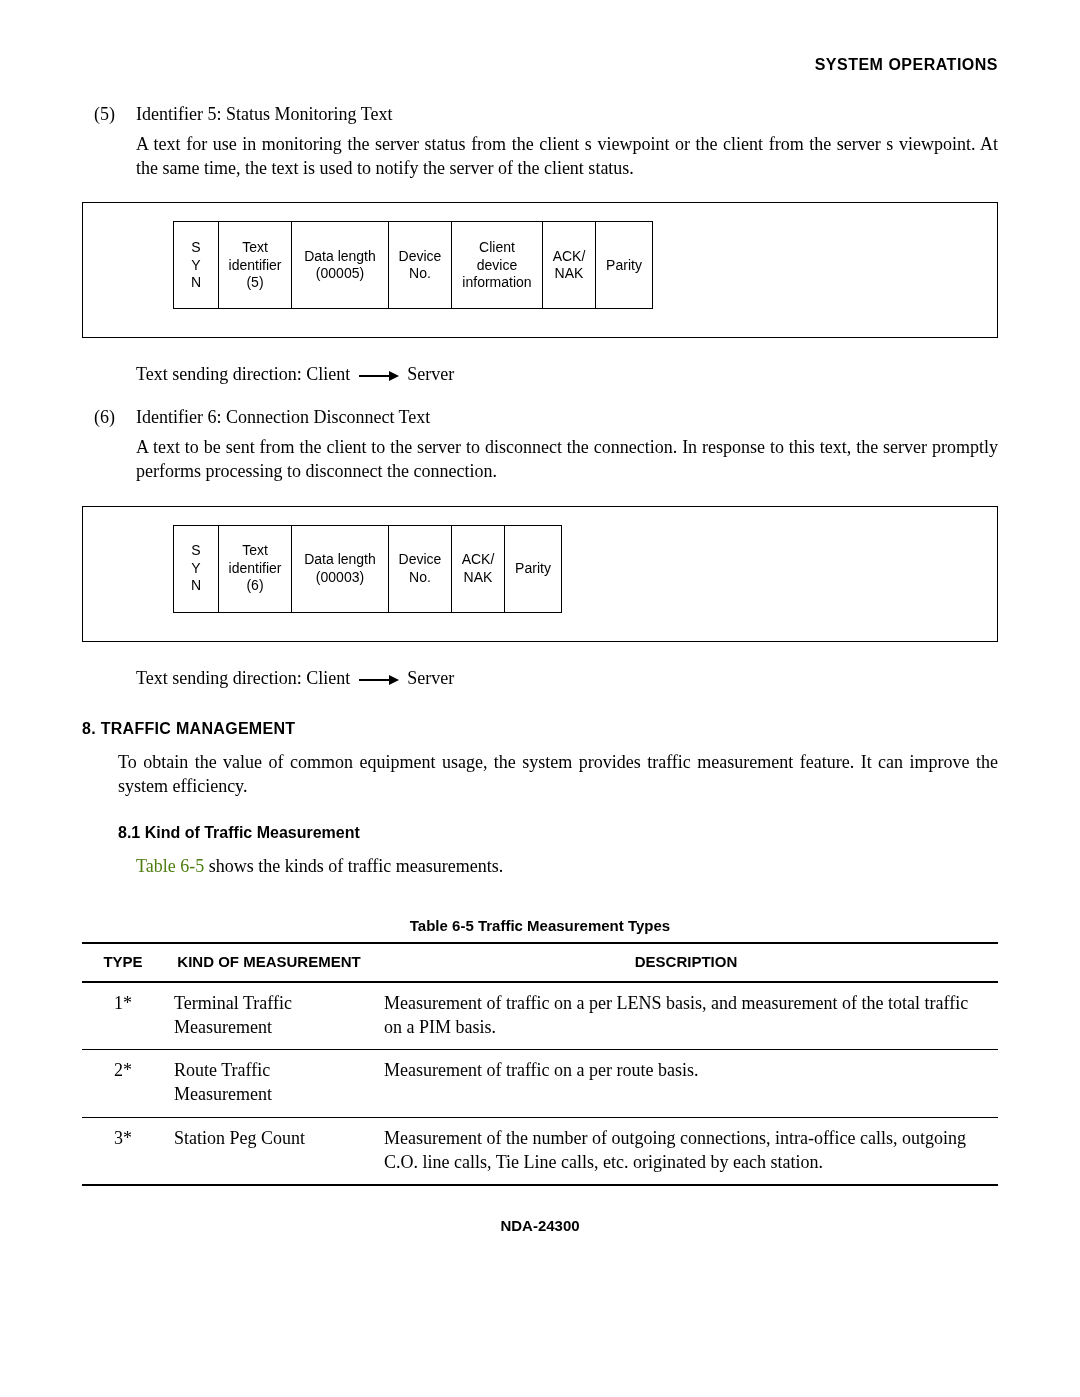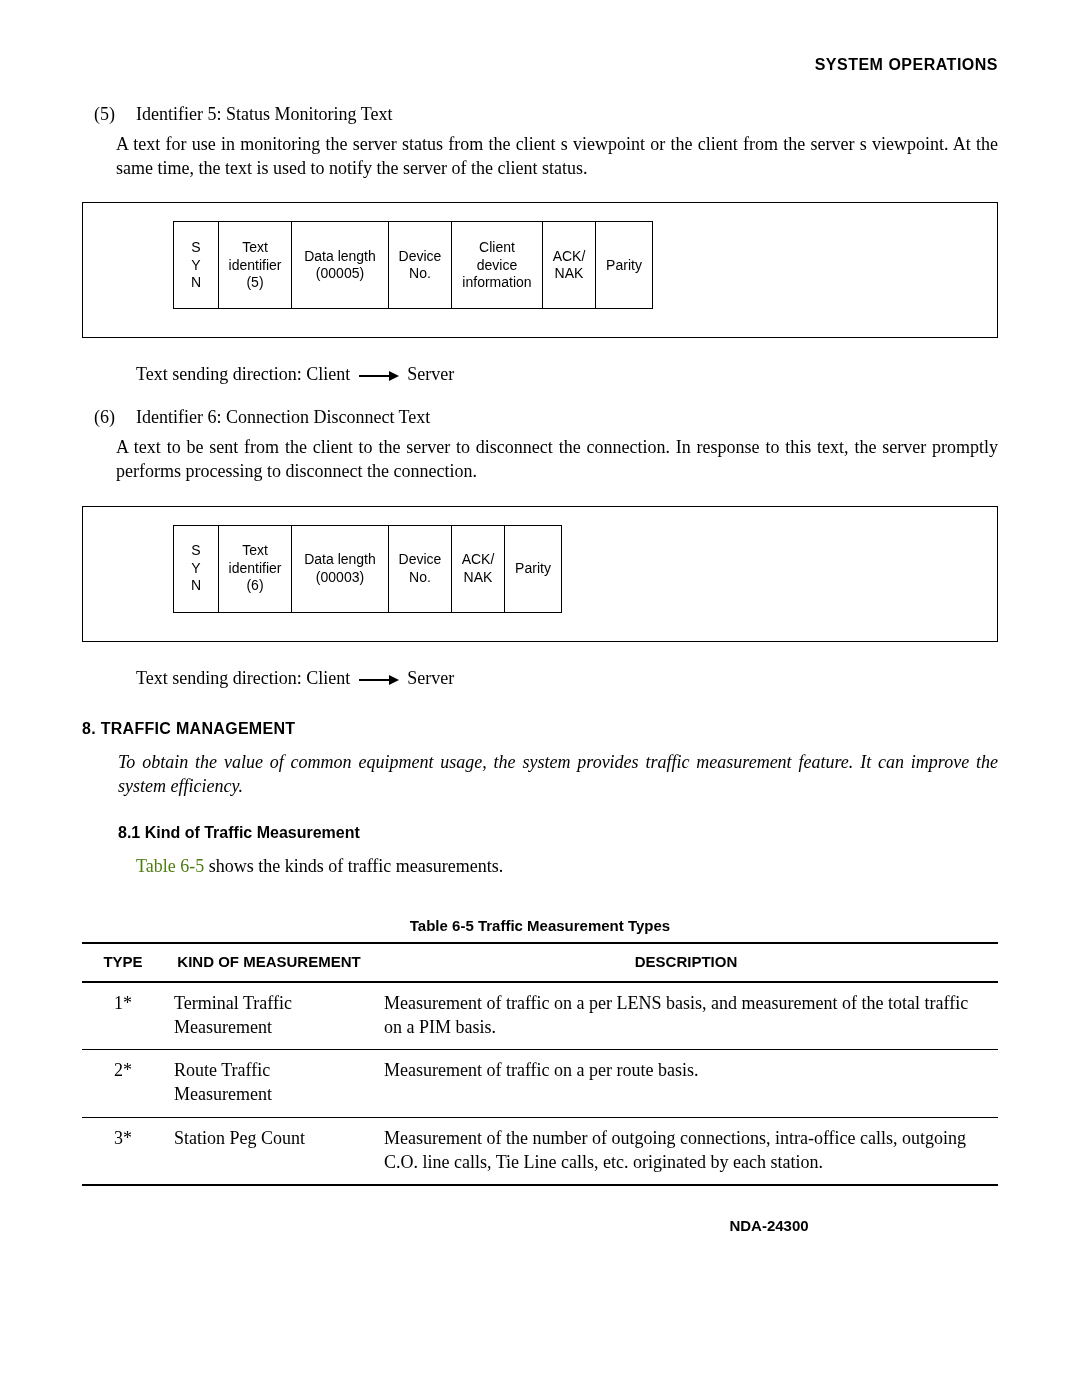--- a/index.html
+++ b/index.html
@@ -28,21 +28,21 @@
   .item-num {
     width: 42px;
     text-align: left;
     padding-left: 12px;
     flex: 0 0 42px;
   }
   .item-title {
     flex: 1;
   }
   .item-body {
-    margin-left: 34px;
+    margin-left: 54px;
     text-align: justify;
     margin-top: 6px;
     font-family: Liberation Serif, serif;
   }
   .packet-outer {
     border: 1.5px solid #000;
     margin: 22px 0 10px 0;
     padding: 18px 0 28px 0;
   }
   .packet-table {
@@ -96,21 +96,20 @@
     font-family: Arial, Helvetica, sans-serif;
     font-weight: bold;
     font-size: 16px;
     margin-top: 28px;
     letter-spacing: 0.3px;
   }
   .section-body {
     margin-left: 36px;
     text-align: justify;
     margin-top: 10px;
-    font-style: italic;
   }
   .subsection-h {
     font-family: Arial, Helvetica, sans-serif;
     font-weight: bold;
     font-size: 16px;
     margin-top: 24px;
     margin-left: 36px;
   }
   .subsection-body {
     margin-left: 54px;
@@ -149,20 +148,21 @@
   table.traffic tr:last-child td { border-bottom: none; }
   .col-type { width: 62px; text-align: center; }
   .col-kind { width: 190px; }
   .footer {
     display: flex;
     justify-content: space-between;
     font-family: Arial, Helvetica, sans-serif;
     font-weight: bold;
     font-size: 15px;
     margin-top: 30px;
+    flex-direction: column;
   }
   .footer-left { flex:1; }
   .footer-center { flex:1; text-align:center; }
   .footer-right { flex:1; text-align:right; line-height:1.3; }
 </style>
 </head>
 <body>
 
 <div class="header-right">SYSTEM OPERATIONS</div>
 

